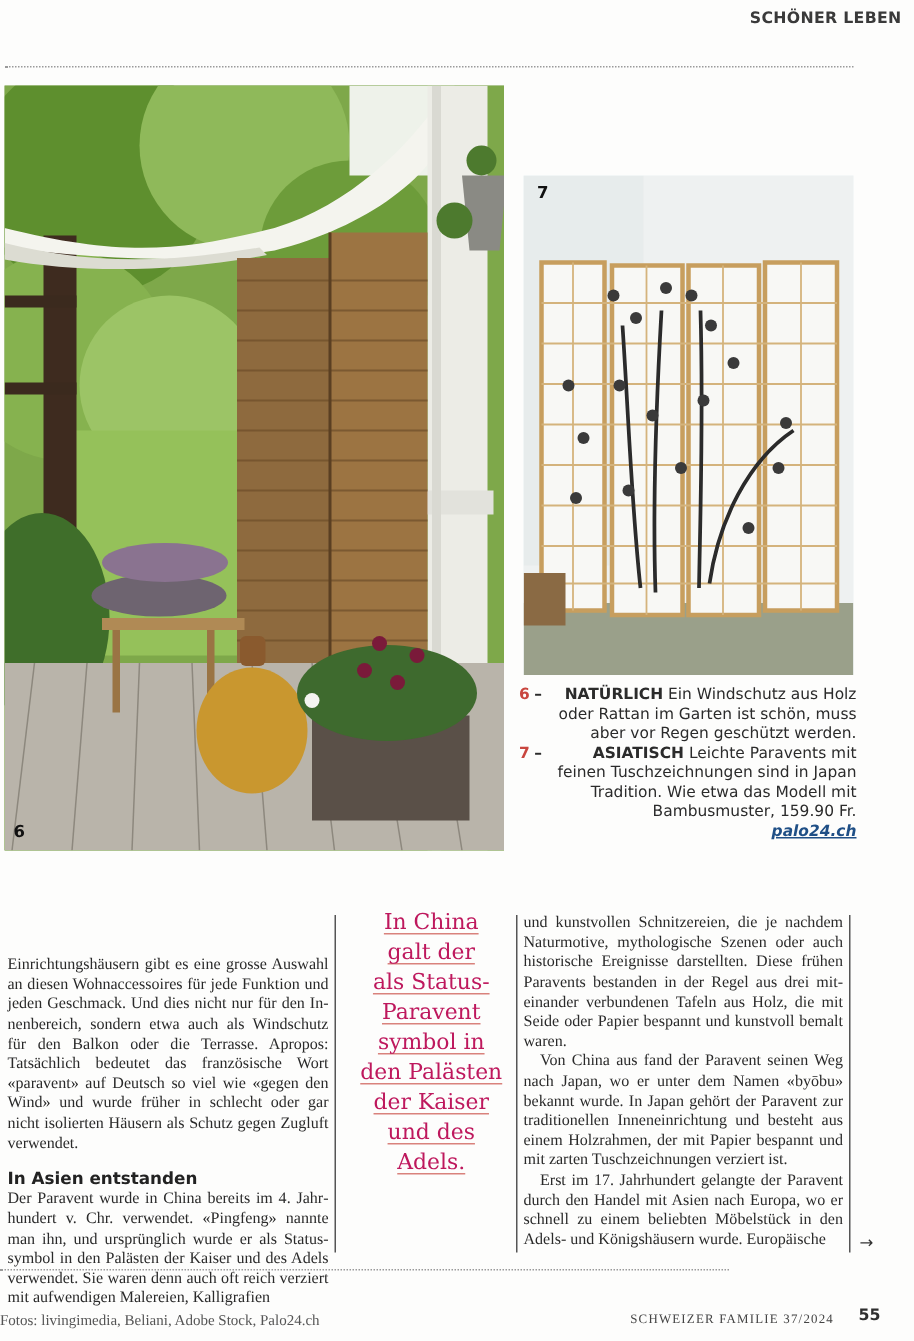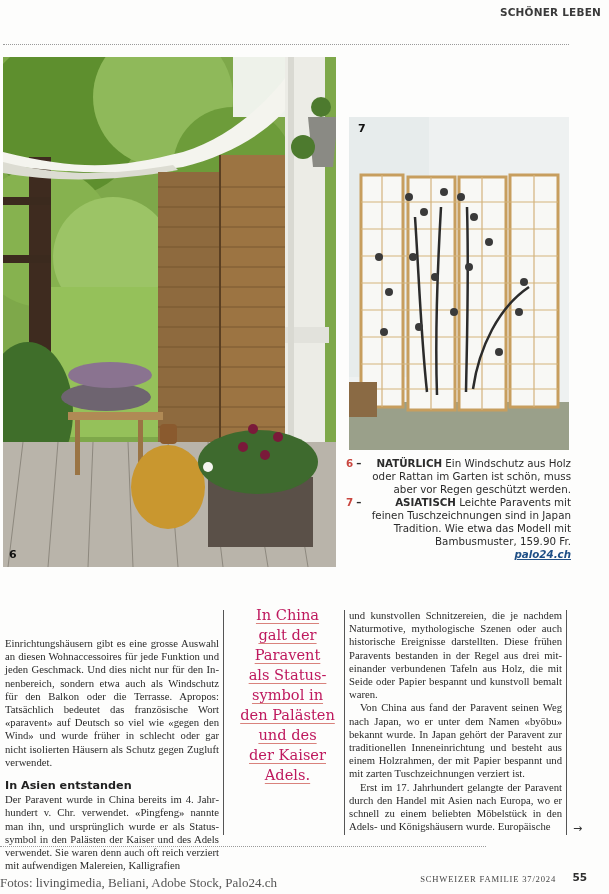--- a/index.html
+++ b/index.html
@@ -67,21 +67,21 @@
     text-decoration: underline; text-decoration-color: #d9827c;
     text-underline-offset: 3px; display: inline;
   }
   .cont-arrow {
     position: absolute; left: 573px; top: 822px; font-size: 11px; color: #333;
     font-family: "DejaVu Sans", sans-serif;
   }
   
   .credits {
     position: absolute; left: 0; top: 875px;
-    font-size: 13px; color: #555; font-family: "Liberation Serif", serif;
+    font-size: 10px; color: #555; font-family: "Liberation Serif", serif;
   }
   .footer-mag {
     position: absolute; right: 53px; top: 874px;
     font-size: 8.6px; letter-spacing: 0.8px; color: #444;
     font-family: "Liberation Serif", serif;
     text-align: center;
   }
   .page-num {
     position: absolute; right: 22px; top: 871px;
     font-family: "DejaVu Sans", sans-serif; font-weight: bold; font-size: 10.5px; color: #2e2e2e;
@@ -250,26 +250,26 @@
   <p>Einrichtungshäusern gibt es eine grosse Auswahl an diesen Wohnaccessoires für jede Funktion und jeden Geschmack. Und dies nicht nur für den In­nenbereich, sondern etwa auch als Windschutz für den Balkon oder die Terrasse. Apropos: Tatsäch­lich bedeutet das französische Wort «paravent» auf Deutsch so viel wie «gegen den Wind» und wurde früher in schlecht oder gar nicht isolierten Häusern als Schutz gegen Zugluft verwendet.</p>
   <h3>In Asien entstanden</h3>
   <p>Der Paravent wurde in China bereits im 4. Jahr­hundert v. Chr. verwendet. «Pingfeng» nannte man ihn, und ursprünglich wurde er als Status­symbol in den Palästen der Kaiser und des Adels verwendet. Sie waren denn auch oft reich verziert mit aufwendigen Malereien, Kalligrafien</p>
 </div>
 
 <div class="vline" style="left:223px; top:610px; height:225px;"></div>
 
 <div class="pullquote">
   <div><span>In China</span></div>
   <div><span>galt der</span></div>
+  <div><span>als Status-</span></div>
   <div><span>Paravent</span></div>
-  <div><span>als Status-</span></div>
   <div><span>symbol in</span></div>
   <div><span>den Palästen</span></div>
+  <div><span>der Kaiser</span></div>
   <div><span>und des</span></div>
-  <div><span>der Kaiser</span></div>
   <div><span>Adels.</span></div>
 </div>
 
 <div class="vline" style="left:344px; top:610px; height:225px;"></div>
 
 <div class="col col3">
   <p>und kunstvollen Schnitzereien, die je nachdem Naturmotive, mythologische Szenen oder auch historische Ereignisse darstellten. Diese frühen Paravents bestanden in der Regel aus drei mit­einander verbundenen Tafeln aus Holz, die mit Seide oder Papier bespannt und kunstvoll bemalt waren.</p>
   <p class="indent">Von China aus fand der Paravent seinen Weg nach Japan, wo er unter dem Namen «byōbu» bekannt wurde. In Japan gehört der Paravent zur traditionellen Inneneinrichtung und besteht aus einem Holzrahmen, der mit Papier bespannt und mit zarten Tuschzeichnungen verziert ist.</p>
   <p class="indent">Erst im 17. Jahrhundert gelangte der Paravent durch den Handel mit Asien nach Europa, wo er schnell zu einem beliebten Möbelstück in den Adels- und Königshäusern wurde. Europäische</p>
 </div>

